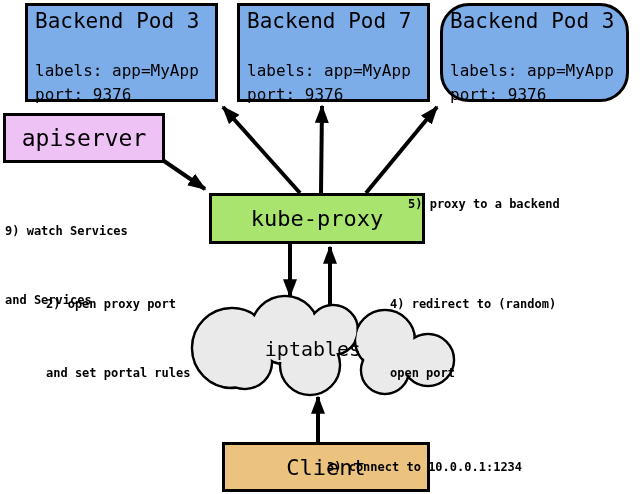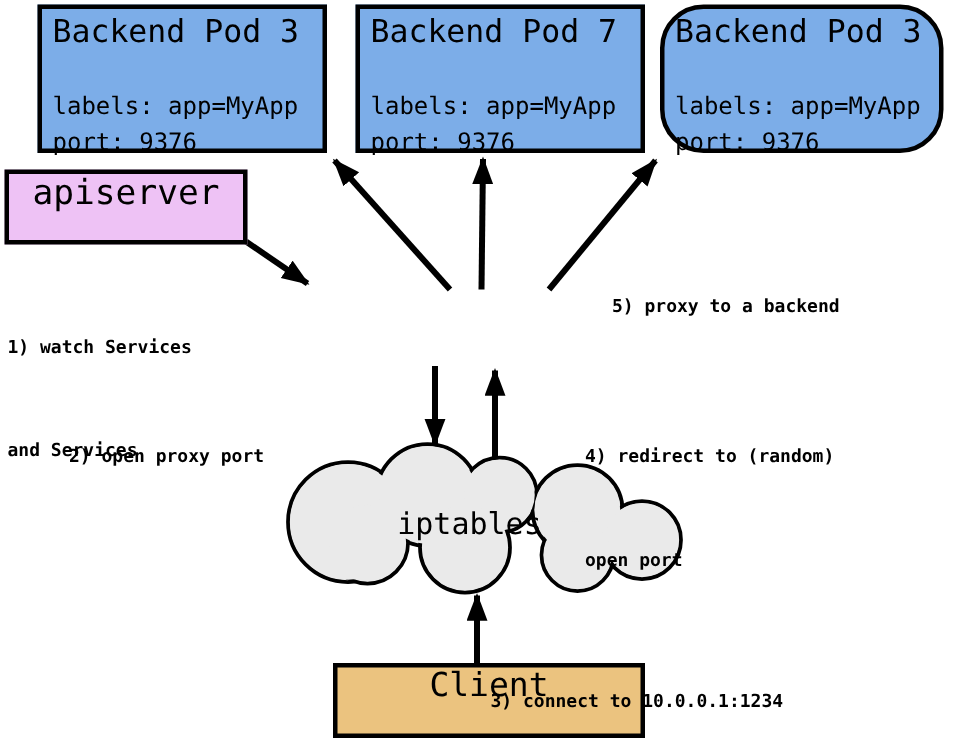--- a/index.html
+++ b/index.html
@@ -11,21 +11,21 @@
   }
   #arrow-layer { position:absolute; left:0; top:0; width:640px; height:494px; }
   .node {
     position:absolute; box-sizing:border-box;
     border:3px solid var(--stroke);
   }
   .pod { background:var(--pod-fill); padding:2px 0 0 7px; }
   .pod-title { font-size:21px; line-height:27px; white-space:nowrap; }
   .pod-line  { font-size:16px; line-height:24px; white-space:nowrap; }
   .pod-line.first { margin-top:24px; }
-  .center-box { display:flex; align-items:flex-start; justify-content:center; }
+  .center-box { display:flex; align-items:center; justify-content:center; }
   #apiserver-box { left:3px;   top:113px; width:162px; height:50px; background:var(--apiserver-fill); font-size:23px; }
   #kube-proxy-box{ left:209px; top:193px; width:216px; height:51px; background:var(--kubeproxy-fill); font-size:22px; }
   #client-box    { left:222px; top:442px; width:208px; height:50px; background:var(--client-fill);    font-size:22px; }
   #pod1 { left:25px;  top:3px; width:193px; height:99px; }
   #pod2 { left:237px; top:3px; width:193px; height:99px; }
   #pod3 { left:440px; top:3px; width:189px; height:99px;border-radius:29px; }
   .annotation {
     position:absolute; font-weight:bold; font-size:12px; line-height:23px;
     white-space:pre; color:#000;
   }
@@ -98,32 +98,36 @@
   </div>
   <div class="node pod" id="pod3">
     <div class="pod-title">Backend Pod 3</div>
     <div class="pod-line first">labels: app=MyApp</div>
     <div class="pod-line">port: 9376</div>
   </div>
 
   <div class="node center-box" id="apiserver-box">
     <span>apiserver</span>
   </div>
+  <div class="node center-box" id="kube-proxy-box">
+    <span>kube-proxy</span>
+  </div>
   <div class="node center-box" id="client-box">
     <span>Client</span>
   </div>
 
   <div id="iptables-label">iptables</div>
 
   <div class="annotation" id="ann-step1">
-    <div>1) watch Services</div>
+    <div>9) watch Services</div>
     <div>and Services</div>
   </div>
   <div class="annotation" id="ann-step2">
     <div>2) open proxy port</div>
+    <div>and set portal rules</div>
   </div>
   <div class="annotation" id="ann-step3">
     <div>3) connect to 10.0.0.1:1234</div>
   </div>
   <div class="annotation" id="ann-step4">
     <div>4) redirect to (random)</div>
     <div>open port</div>
   </div>
   <div class="annotation" id="ann-step5">
     <div>5) proxy to a backend</div>

